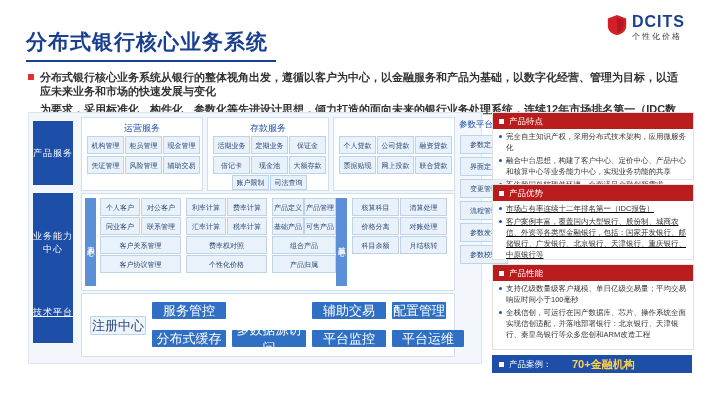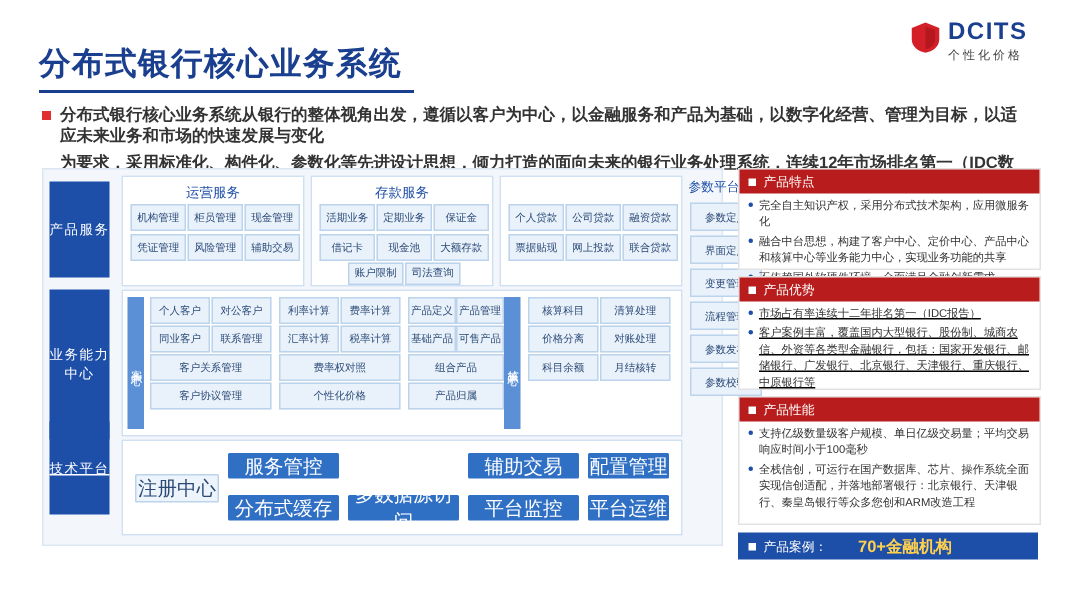--- a/index.html
+++ b/index.html
@@ -161,21 +161,21 @@
     </div>
 
     <div class="techrow" style="left:52px;top:180px;width:372px;height:62px;">
       <div class="techtile light" style="left:8px;top:22px;width:54px;">注册中心</div>
       <div class="techtile" style="left:70px;top:8px;width:74px;">服务管控</div>
       <div class="techtile" style="left:230px;top:8px;width:74px;">辅助交易</div>
       <div class="techtile" style="left:310px;top:8px;width:54px;">配置管理</div>
       <div class="techtile" style="left:150px;top:36px;width:74px;">多数据源访问</div>
       <div class="techtile" style="left:70px;top:36px;width:74px;">分布式缓存</div>
       <div class="techtile" style="left:230px;top:36px;width:74px;">平台监控</div>
-      <div class="techtile" style="left:310px;top:36px;width:54px;">平台运维</div>
+      <div class="techtile" style="left:310px;top:36px;width:72px;">平台运维</div>
     </div>
   </div>
 
   <div class="rp" style="top:112px;height:66px;">
     <div class="bar">
       <div class="sq"></div>
       <span>产品特点</span>
     </div>
     <ul>
       <li>完全自主知识产权，采用分布式技术架构，应用微服务化</li>

